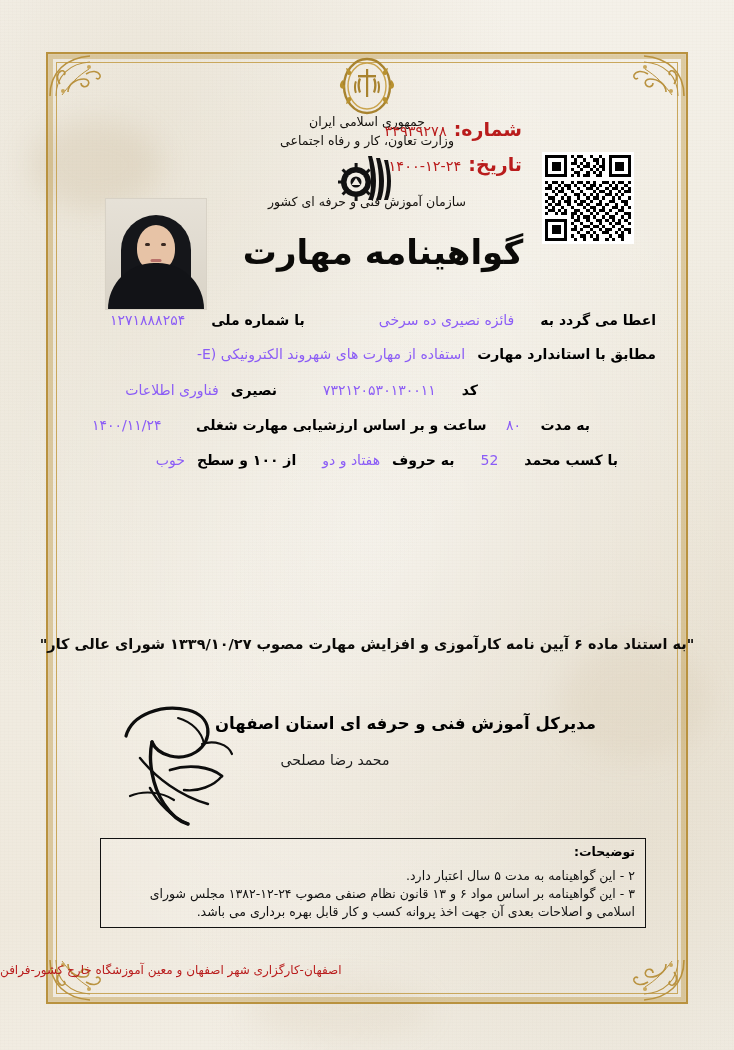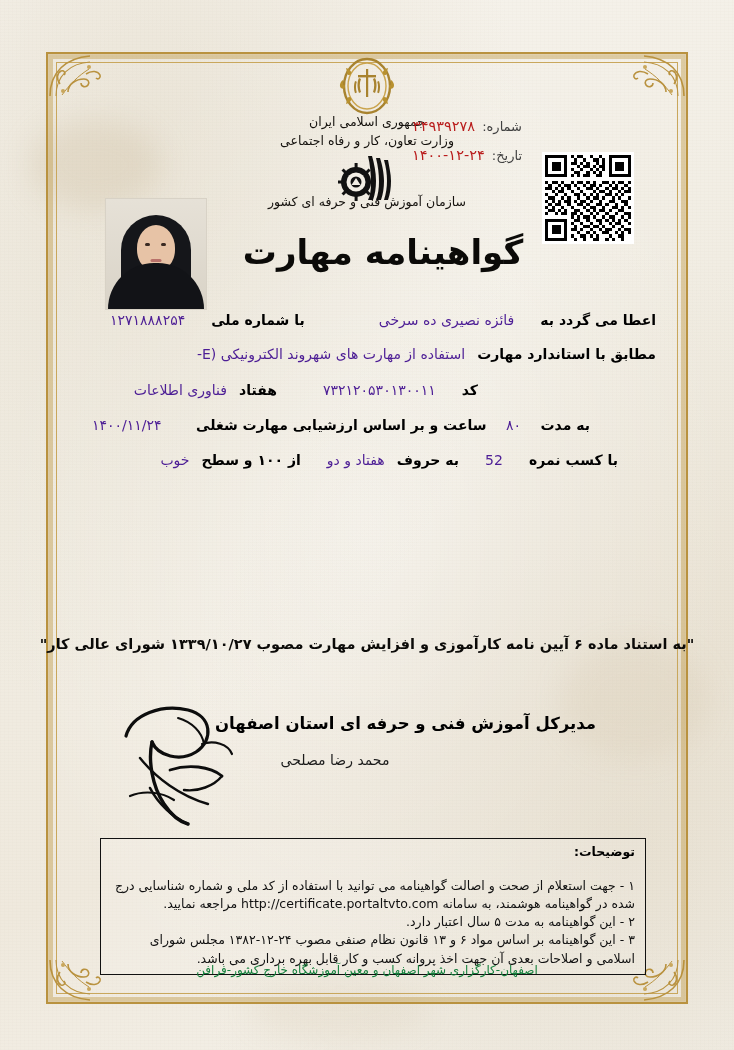--- a/index.html
+++ b/index.html
@@ -64,21 +64,21 @@
     width:58px;height:50px;
   }
   .org-name{
     position:absolute;left:0;right:0;top:194px;text-align:center;
     font-size:12.5px;color:#14110d;
   }
 
   
   .meta{position:absolute;right:212px;top:118px;text-align:left;direction:rtl;}
   .meta-row{display:flex;align-items:baseline;gap:7px;justify-content:flex-start;margin-bottom:13px;}
-  .meta-lbl{font-weight:normal;font-size:13px;color:#404040;}
+  .meta-lbl{font-weight:bold;font-size:19px;color:#b91c1c;}
   .meta-val{font-size:14.5px;color:#b91c1c;letter-spacing:.5px;}
 
   
   .photo{
     position:absolute;left:105px;top:198px;width:100px;height:110px;
     background:#cfc8bd;overflow:hidden;border:1px solid #d8d2c6;
   }
   .photo .bg{position:absolute;inset:0;background:linear-gradient(180deg,#e6e1d7 0%,#d9d3c7 100%);}
   .photo .hair{position:absolute;left:50%;top:16px;transform:translateX(-50%);width:70px;height:94px;background:#15161a;border-radius:36px 36px 14px 14px;}
   .photo .face{position:absolute;left:50%;top:26px;transform:translateX(-50%);width:38px;height:46px;background:#e7c3a6;border-radius:50% 50% 46% 46%;}
@@ -97,21 +97,21 @@
     font-size:34px;font-weight:bold;color:#0b0a08;letter-spacing:.5px;margin-left:32px;
   }
 
   
   .rows{position:absolute;left:92px;right:78px;top:312px;}
   .row{
     display:flex;flex-direction:row;align-items:baseline;
     justify-content:flex-start;margin-bottom:18px;white-space:nowrap;
   }
   .lbl{font-weight:bold;font-size:14px;color:#000;}
-  .val{font-size:14px;color:#4c1d95;font-weight:400;}
+  .val{font-size:14px;color:#8b5cf6;font-weight:400;}
   .sp{display:inline-block;}
   .gap-s{width:12px;} .gap-m{width:26px;} .gap-l{width:46px;} .gap-xl{width:74px;}
 
   
   .citation{
     position:absolute;left:0;right:0;top:636px;text-align:center;
     font-size:14.5px;font-weight:bold;color:#0b0a08;
   }
 
   
@@ -126,25 +126,25 @@
   }
   .sig-mark{position:absolute;left:118px;top:700px;width:170px;height:140px;}
   .sig-mark svg{display:block;}
 
   
   .notes{
     position:absolute;left:100px;right:88px;top:838px;
     border:1.4px solid #111;padding:5px 10px 6px;
     direction:rtl;text-align:right;background:rgba(255,255,255,.12);
   }
-  .notes-h{font-size:12.5px;font-weight:bold;color:#000;margin-bottom:18px;}
+  .notes-h{font-size:12.5px;font-weight:bold;color:#000;margin-bottom:8px;}
   .note{font-size:12.5px;color:#111;line-height:1.45;}
   .footer{
-    position:absolute;left:0;right:0;top:963px;text-align:center;
-    font-size:12px;color:#15803d;
+    position:absolute;left:0;right:0;top:963px;text-align:left;
+    font-size:12px;color:#b91c1c;
   }
 </style>
 </head>
 <body>
 
 <div class="paper"></div>
 <div class="grain"></div>
 <div class="blotch" style="left:30px;top:120px;width:130px;height:90px;"></div>
 <div class="blotch" style="left:560px;top:640px;width:150px;height:120px;opacity:.6;"></div>
 <div class="blotch" style="left:250px;top:980px;width:180px;height:60px;opacity:.5;"></div>
@@ -515,39 +515,39 @@
     <span class="sp gap-s"></span>
     <span class="val">استفاده از مهارت های شهروند الکترونیکی (E-</span>
   </div>
 
   <div class="row" style="margin-bottom:19px;">
     <span class="sp" style="width:178px;"></span>
     <span class="lbl">کد</span>
     <span class="sp gap-m"></span>
     <span class="val" style="letter-spacing:1px;">۷۳۲۱۲۰۵۳۰۱۳۰۰۱۱</span>
     <span class="sp gap-l"></span>
-    <span class="lbl">هفتاد</span>
+    <span class="lbl">نصیری</span>
     <span class="sp gap-s"></span>
     <span class="val">فناوری اطلاعات</span>
   </div>
 
   <div class="row" style="margin-bottom:19px;">
     <span class="sp" style="width:88px;"></span>
     <span class="lbl">به مدت</span>
     <span class="sp gap-m"></span>
     <span class="val">۸۰</span>
     <span class="sp gap-m"></span>
     <span class="lbl">ساعت و بر اساس ارزشیابی مهارت شغلی</span>
     <span class="sp gap-l"></span>
     <span class="val">۱۴۰۰/۱۱/۲۴</span>
   </div>
 
   <div class="row">
     <span class="sp" style="width:38px;"></span>
-    <span class="lbl">با کسب نمره</span>
+    <span class="lbl">با کسب محمد</span>
     <span class="sp gap-m"></span>
     <span class="val">52</span>
     <span class="sp gap-m"></span>
     <span class="lbl">به حروف</span>
     <span class="sp gap-s"></span>
     <span class="val">هفتاد و دو</span>
     <span class="sp gap-m"></span>
     <span class="lbl">از ۱۰۰ و سطح</span>
     <span class="sp gap-s"></span>
     <span class="val">خوب</span>
@@ -570,18 +570,17 @@
       <path d="M104 76 C96 86 80 92 66 90" stroke-width="2.4"></path>
       <path d="M12 96 C26 90 44 92 56 100" stroke-width="2.2"></path>
       <path d="M84 44 C96 40 110 44 114 54" stroke-width="2.2"></path>
       <path d="M60 18 C74 22 84 32 86 44" stroke-width="2"></path>
     </g>
   </svg>
 </div>
 
 <div class="notes">
   <div class="notes-h">توضیحات:</div>
-  <div class="note">۱ - جهت استعلام از صحت و اصالت گواهینامه می توانید با استفاده از کد ملی و شماره شناسایی درج شده در گواهینامه هوشمند، به سامانه http://certificate.portaltvto.com مراجعه نمایید.</div>
   <div class="note">۲ - این گواهینامه به مدت ۵ سال اعتبار دارد.</div>
   <div class="note">۳ - این گواهینامه بر اساس مواد ۶ و ۱۳ قانون نظام صنفی مصوب ۲۴-۱۲-۱۳۸۲ مجلس شورای اسلامی و اصلاحات بعدی آن جهت اخذ پروانه کسب و کار قابل بهره برداری می باشد.</div>
 </div>
 
 <div class="footer">اصفهان-کارگزاری شهر اصفهان و معین آموزشگاه خارج کشور-فرافن</div>
 
 </body></html>

